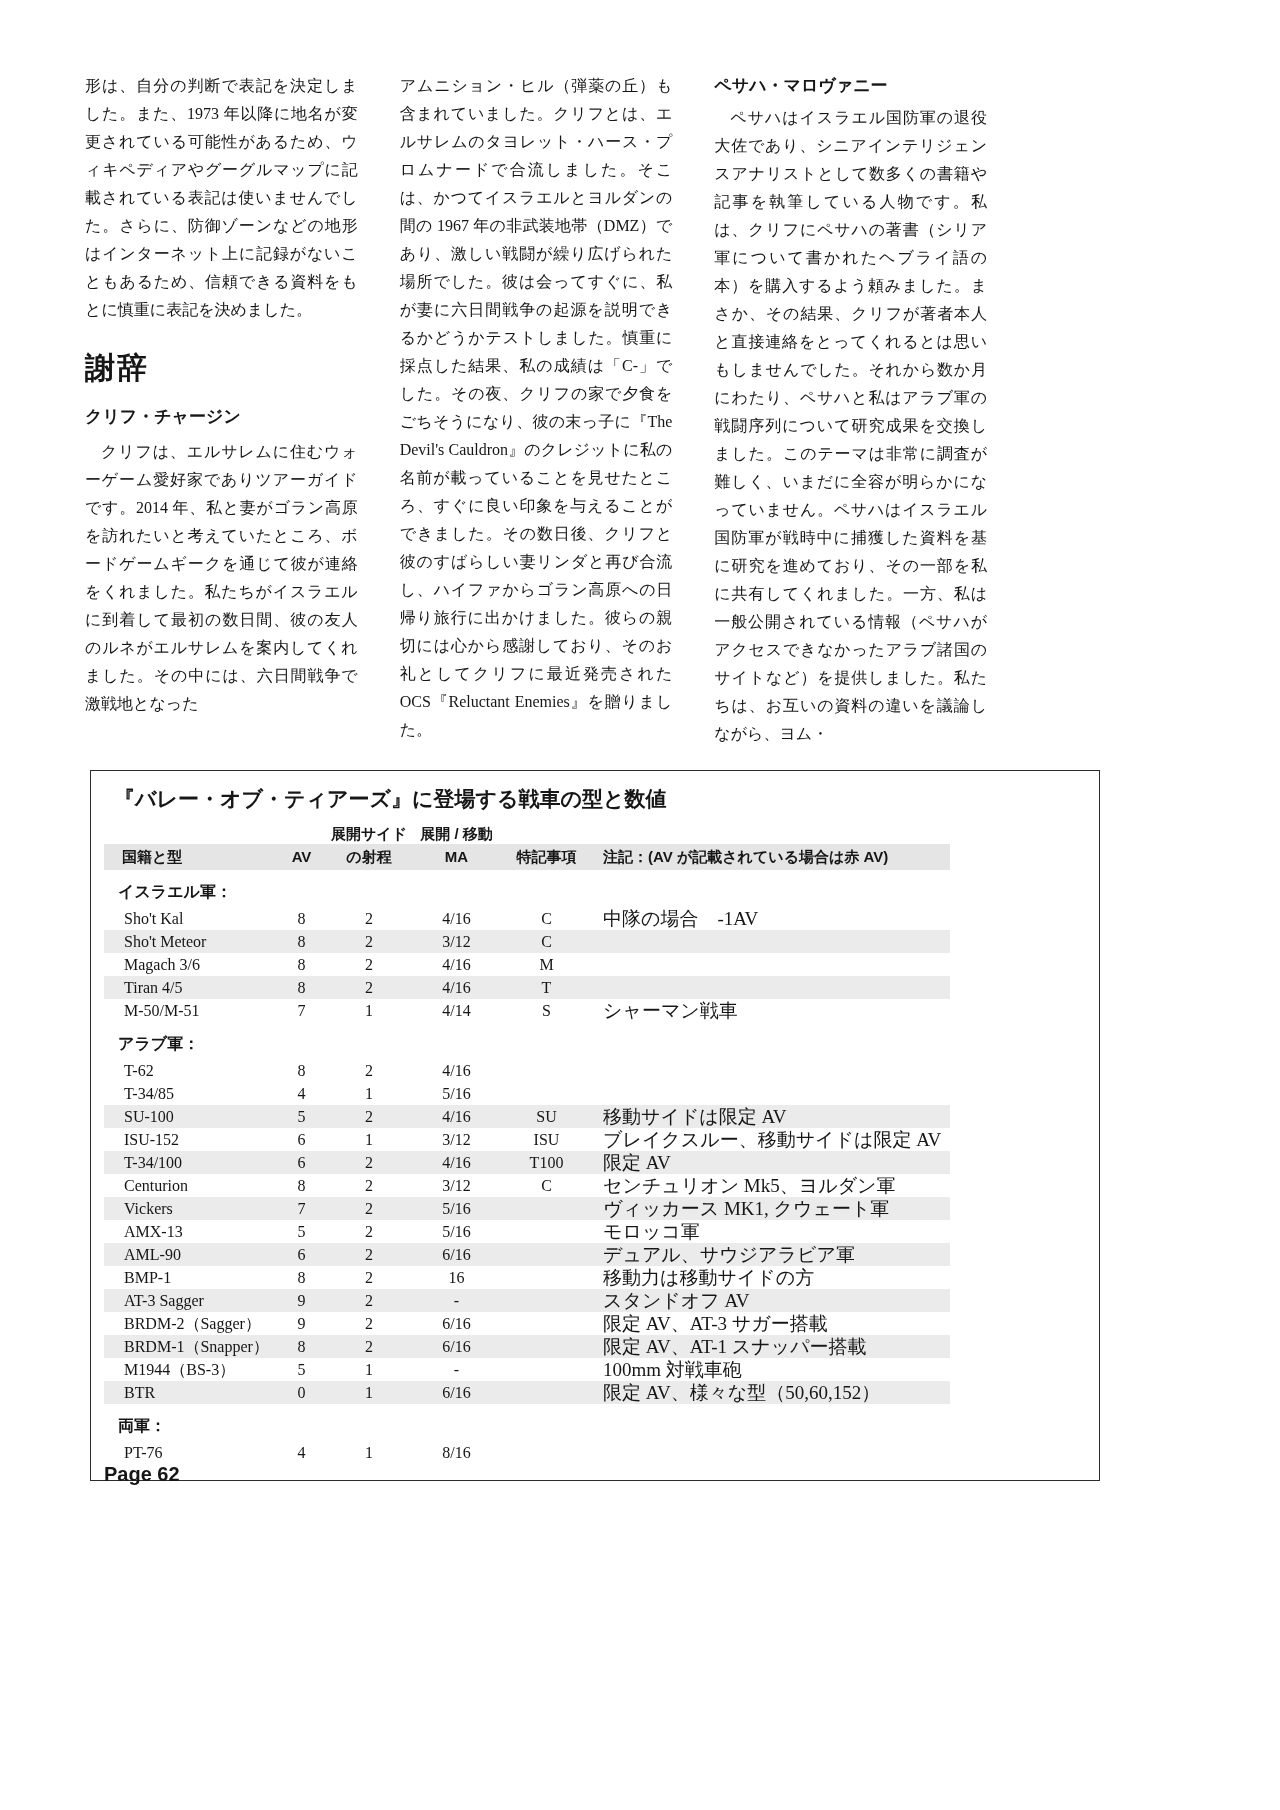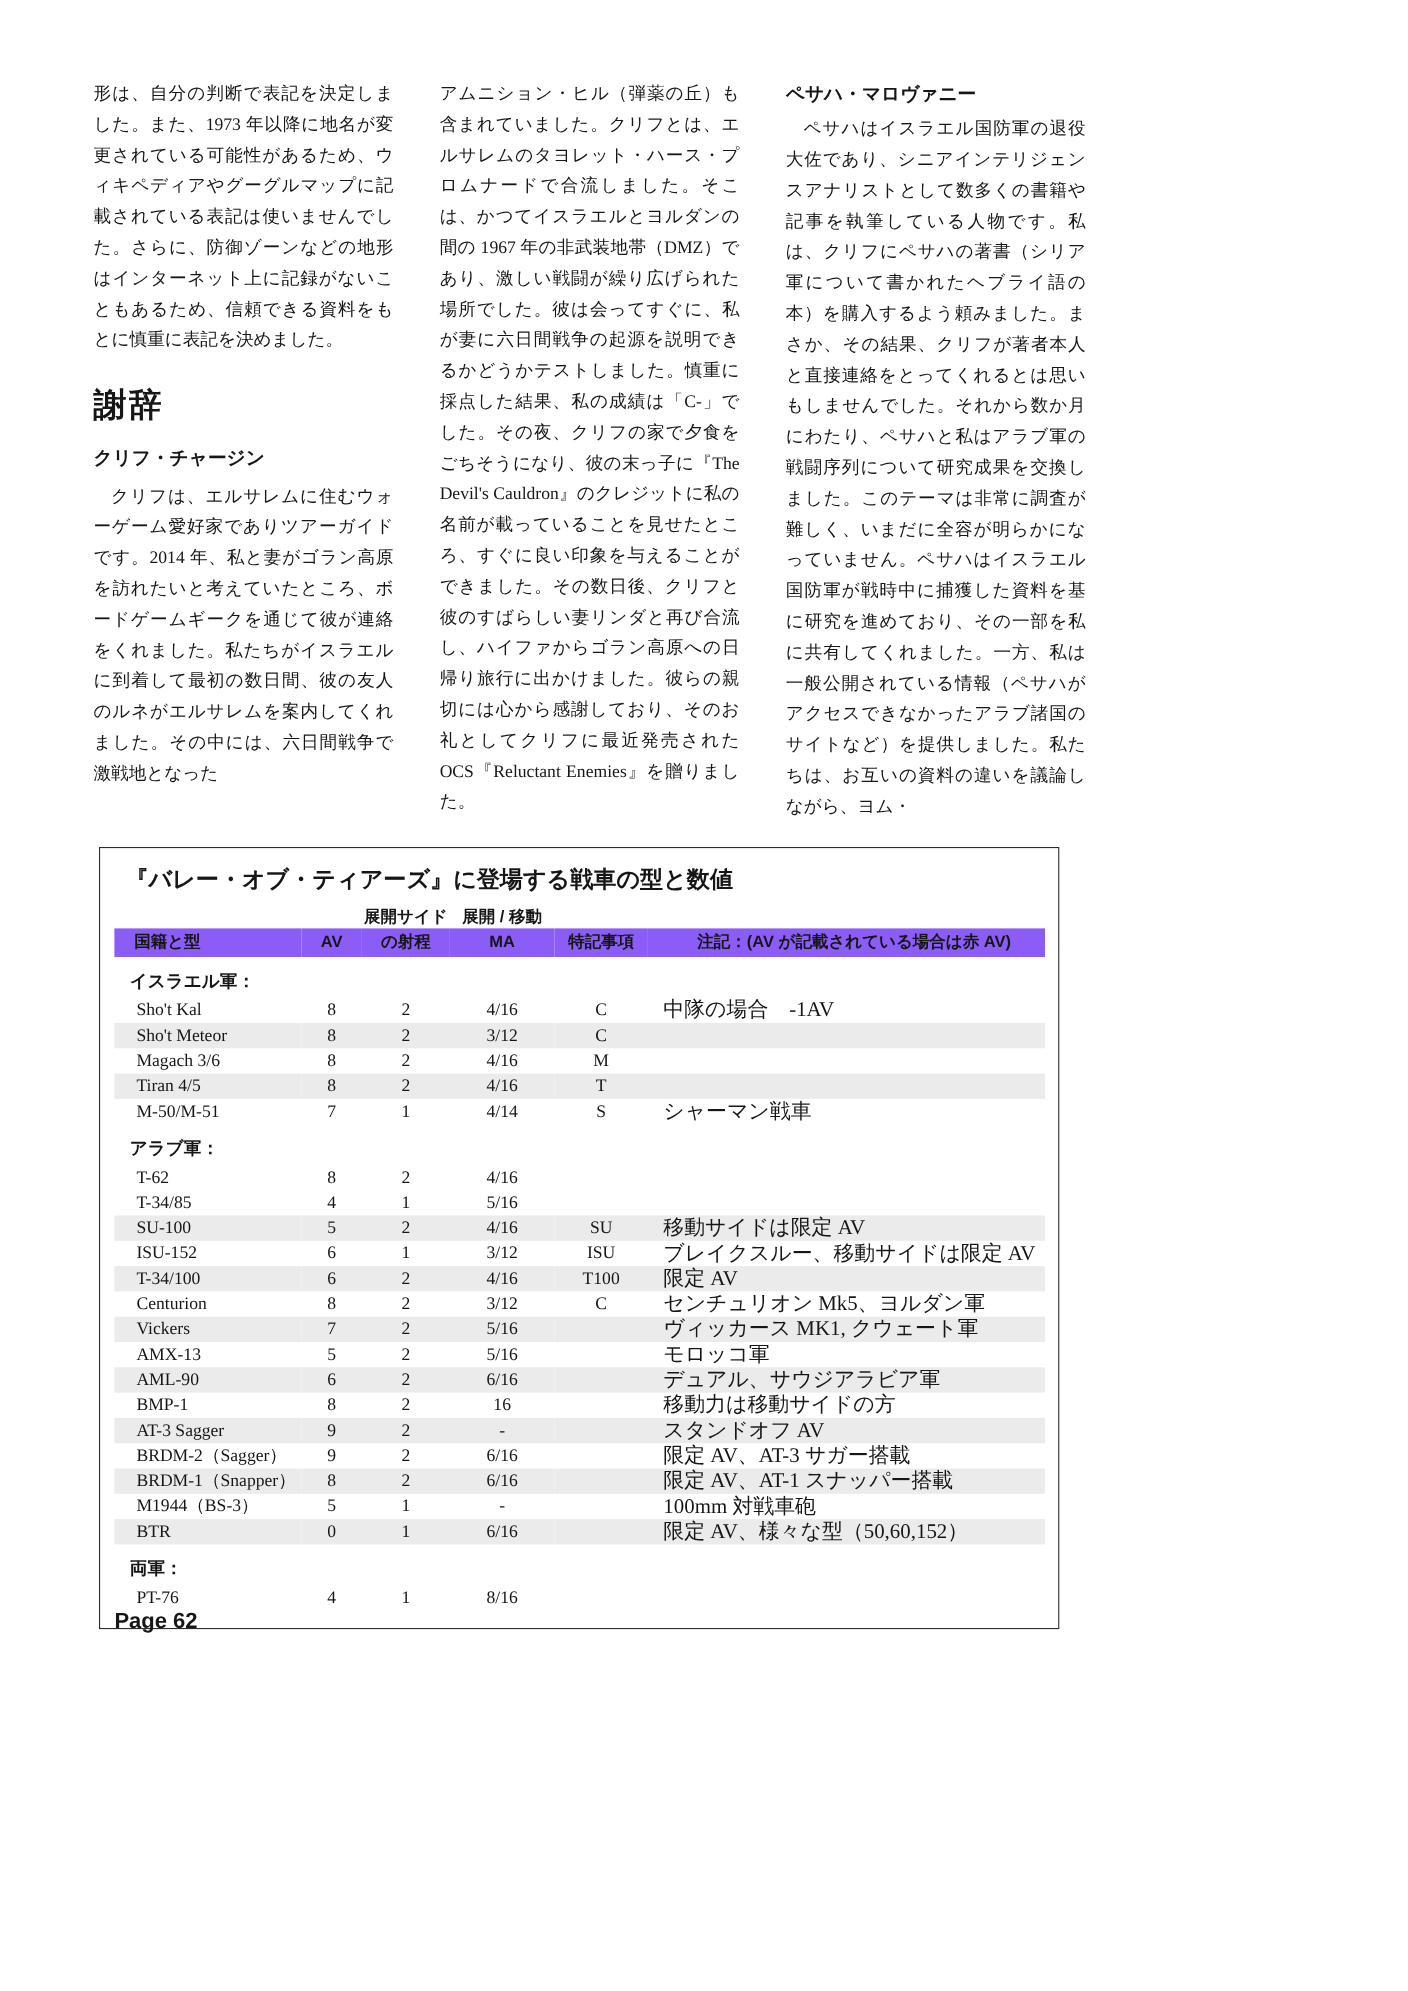--- a/index.html
+++ b/index.html
@@ -32,45 +32,45 @@
   }
   .subheading {
     font-family: "Liberation Sans", "DejaVu Sans", sans-serif;
     font-weight: bold; font-size: 17px;
     margin: 16px 0 10px 0;
   }
   .subheading.first { margin-top: 0; line-height: 28px; margin-bottom: 4px; }
 
   
   .table-box {
-    position: absolute; left: 90px; top: 770px; width: 873px;
+    position: absolute; left: 90px; top: 770px; width: 1010px;
     border: 1.5px solid #2c2c2c;
     padding: 12px 13px 16px 13px;
     background: #ffffff;
   }
   .table-title {
     font-family: "Liberation Sans", "DejaVu Sans", sans-serif;
     font-weight: bold; font-size: 21px;
     padding: 2px 0 12px 10px;
   }
   table.tank-table { border-collapse: collapse; width: 846px; table-layout: fixed; }
   .tank-table th, .tank-table td { vertical-align: bottom; }
   .head-top th {
     font-family: "Liberation Sans", "DejaVu Sans", sans-serif;
     font-weight: bold; font-size: 15px; text-align: center;
     padding: 0 0 1px 0; line-height: 18px;
   }
   .head-main th {
-    background: #8b5cf6;
+    background: #e5e5e5;
     font-family: "Liberation Sans", "DejaVu Sans", sans-serif;
     font-weight: bold; font-size: 15px; text-align: center;
     padding: 4px 0; line-height: 18px;
   }
   .head-main th.name-h { text-align: left; padding-left: 18px; }
-  .head-main th.note-h { text-align: center; padding-left: 14px; }
+  .head-main th.note-h { text-align: left; padding-left: 14px; }
   .section-row td {
     font-family: Liberation Mono, monospace;
     font-weight: bold; font-size: 16px;
     padding: 14px 0 5px 14px; line-height: 18px;
   }
   .data-row td { font-size: 16px; line-height: 18px; padding: 2.5px 0; }
   .data-row.shaded { background: #ebebeb; }
   .data-row td.name { text-align: left; padding-left: 20px; }
   .data-row td.num { text-align: center; }
   .data-row td.note { text-align: left; padding-left: 14px; font-size: 19px; }

